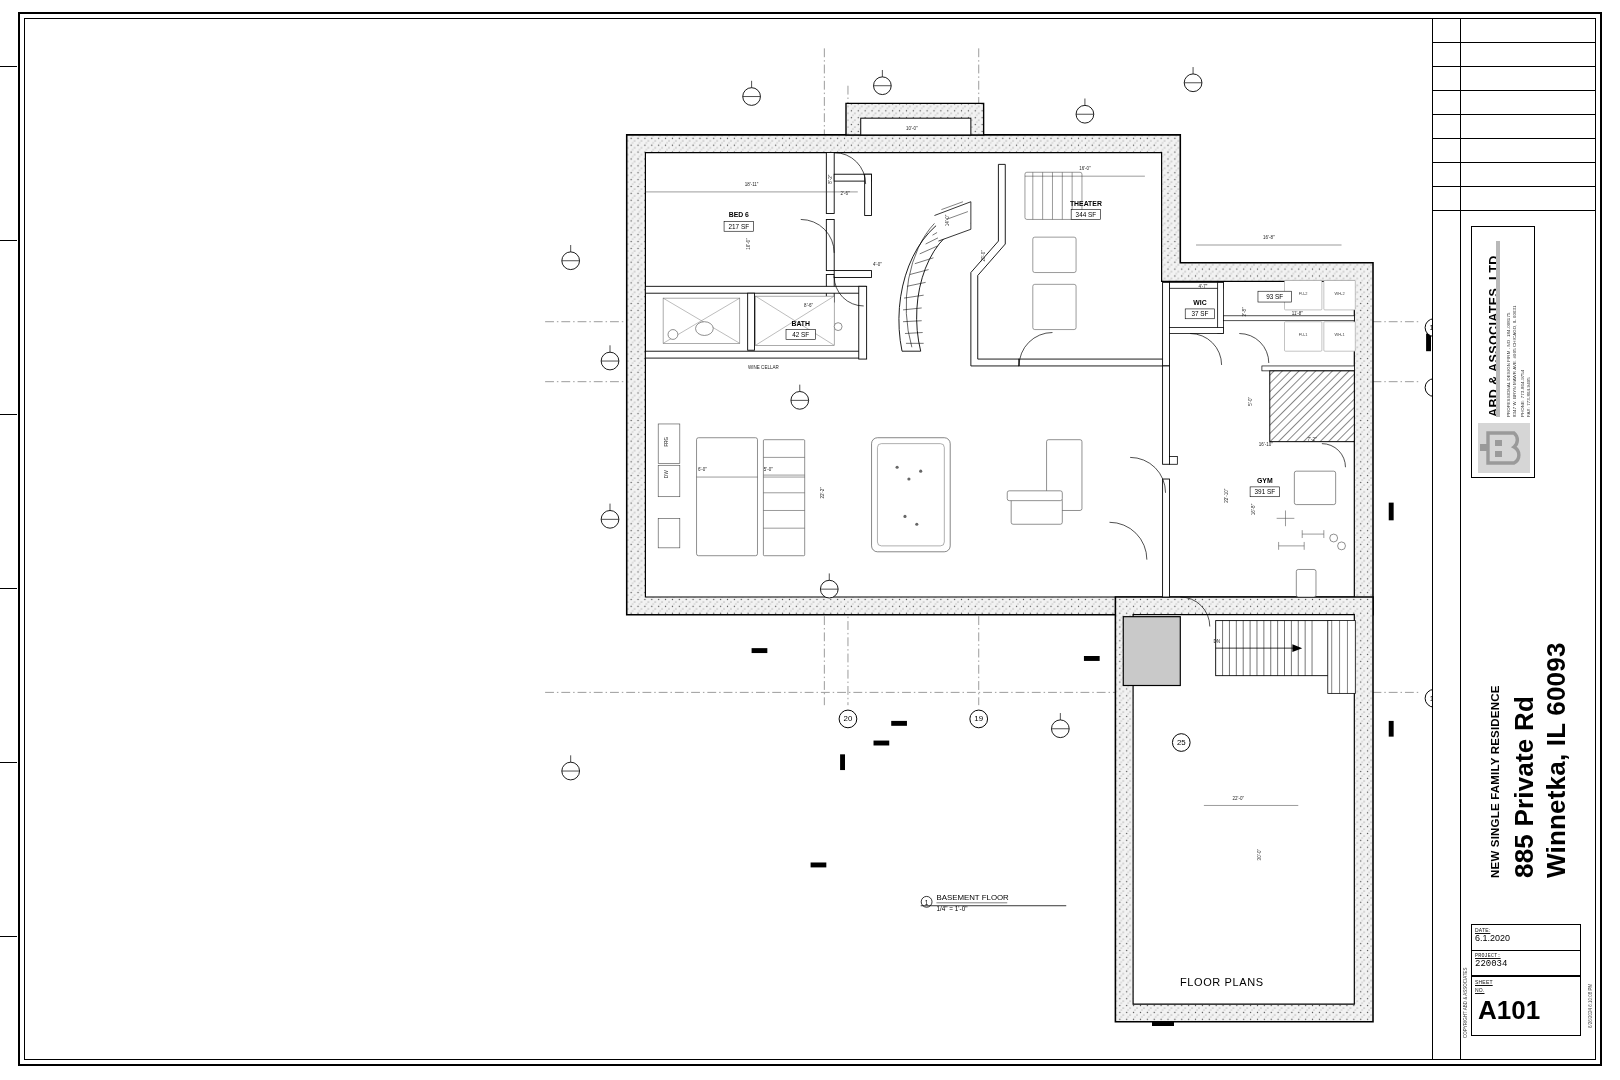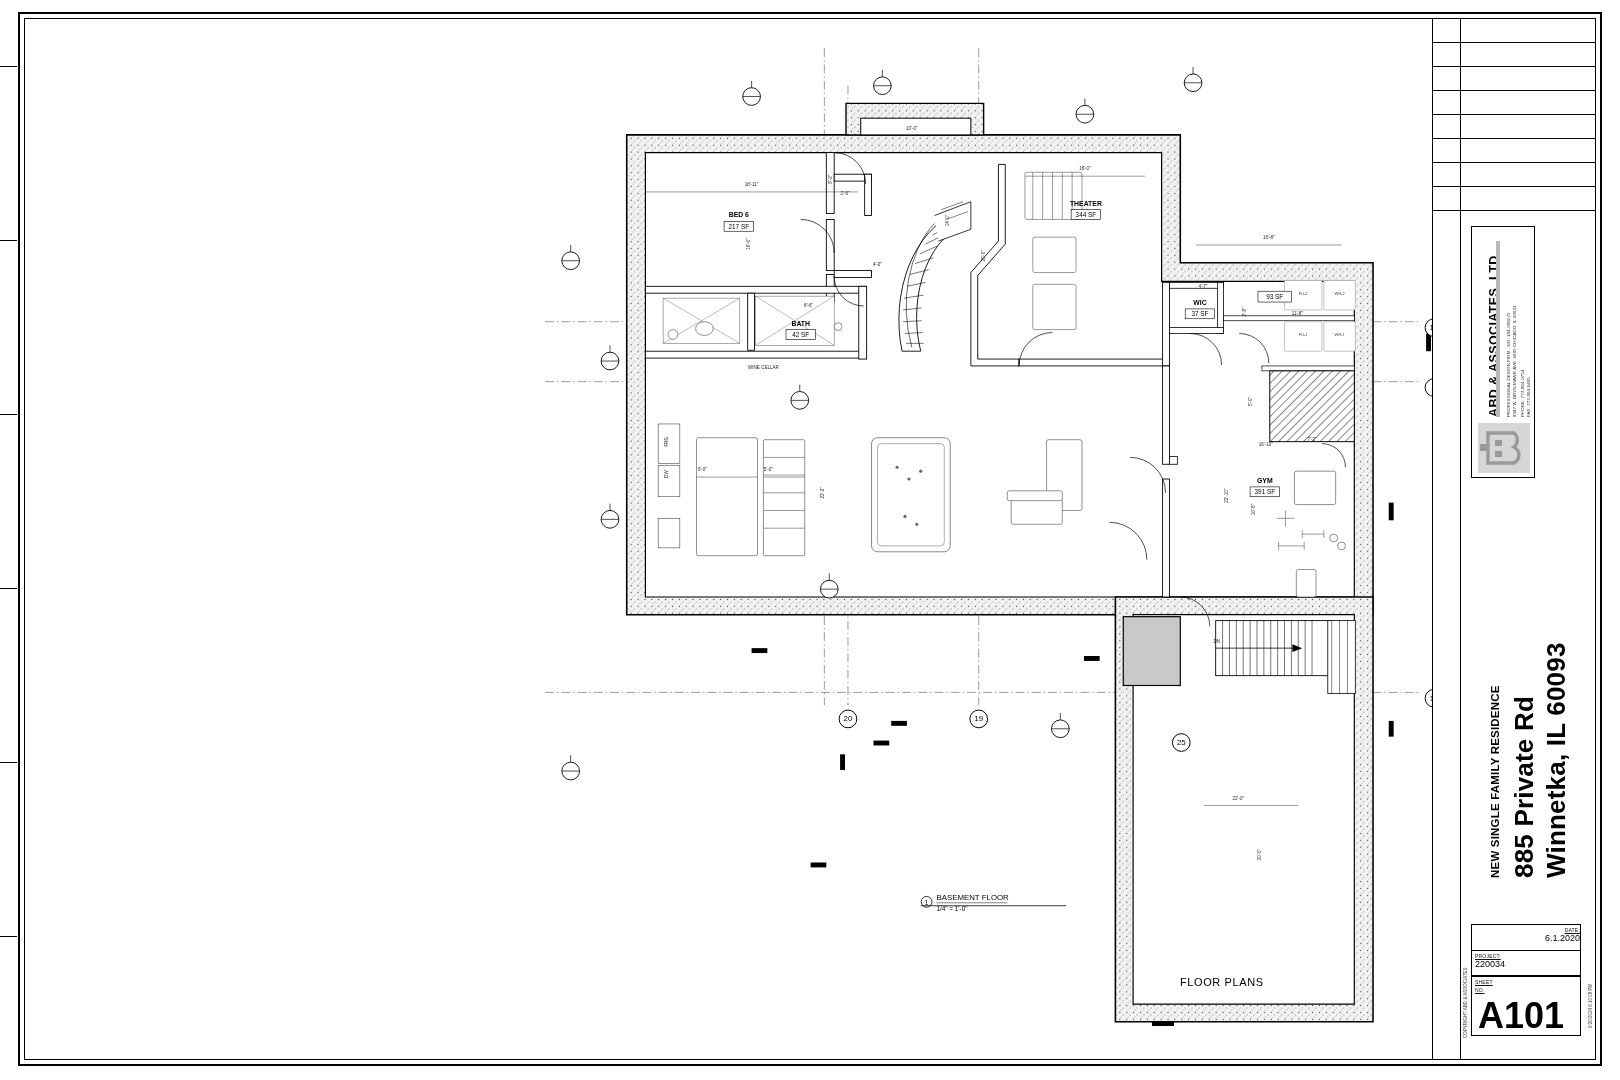--- a/index.html
+++ b/index.html
@@ -124,21 +124,21 @@
     position: absolute;
     left: 38px; width: 110px;
     border: 1.5px solid #000;
     background: #fff;
   }
   .ib-label {
     font-size: 5px; text-decoration: underline; color: #111;
     margin: 2px 0 0 3px; letter-spacing:.2px;
   }
   .ib-value { font-size: 9px; margin: 0 0 2px 3px; color:#000; }
-  .ib-big { font-size: 36px; font-weight: bold; margin: 2px 0 0 6px; }
+  .ib-big { font-size: 26px; font-weight: bold; margin: 2px 0 0 6px; }
 
   .copyright-v {
     position: absolute;
     white-space: nowrap;
     transform: rotate(-90deg);
     transform-origin: left top;
     font-size: 4.5px;
     color: #444;
     left: 30px; top: 1020px;
   }
@@ -591,25 +591,25 @@
         <rect x="2" y="21" width="7" height="7" fill="#9a9a9a"></rect>
       </svg>
     </div>
 
     <div class="proj-title-wrap">
       <div class="proj-sub">NEW SINGLE FAMILY RESIDENCE</div>
       <div class="proj-addr1">885 Private Rd</div>
       <div class="proj-addr2">Winnetka, IL 60093</div>
     </div>
 
-    <div class="infobox" style="top:906px; height:34px;text-align:right;">
+    <div class="infobox" style="top:906px; height:34px;">
       <div class="ib-label">DATE:</div>
       <div class="ib-value">6.1.2020</div>
     </div>
-    <div class="infobox" style="top:932px; height:26px;">
+    <div class="infobox" style="top:932px; height:26px;font-family:Liberation Mono, monospace;">
       <div class="ib-label">PROJECT:</div>
       <div class="ib-value">220034</div>
     </div>
     <div class="infobox" style="top:958px; height:60px;">
       <div class="ib-label">SHEET</div>
       <div class="ib-label">NO.</div>
       <div class="ib-big">A101</div>
     </div>
 
     <div class="copyright-v">COPYRIGHT  ABD  &amp;  ASSOCIATES</div>

